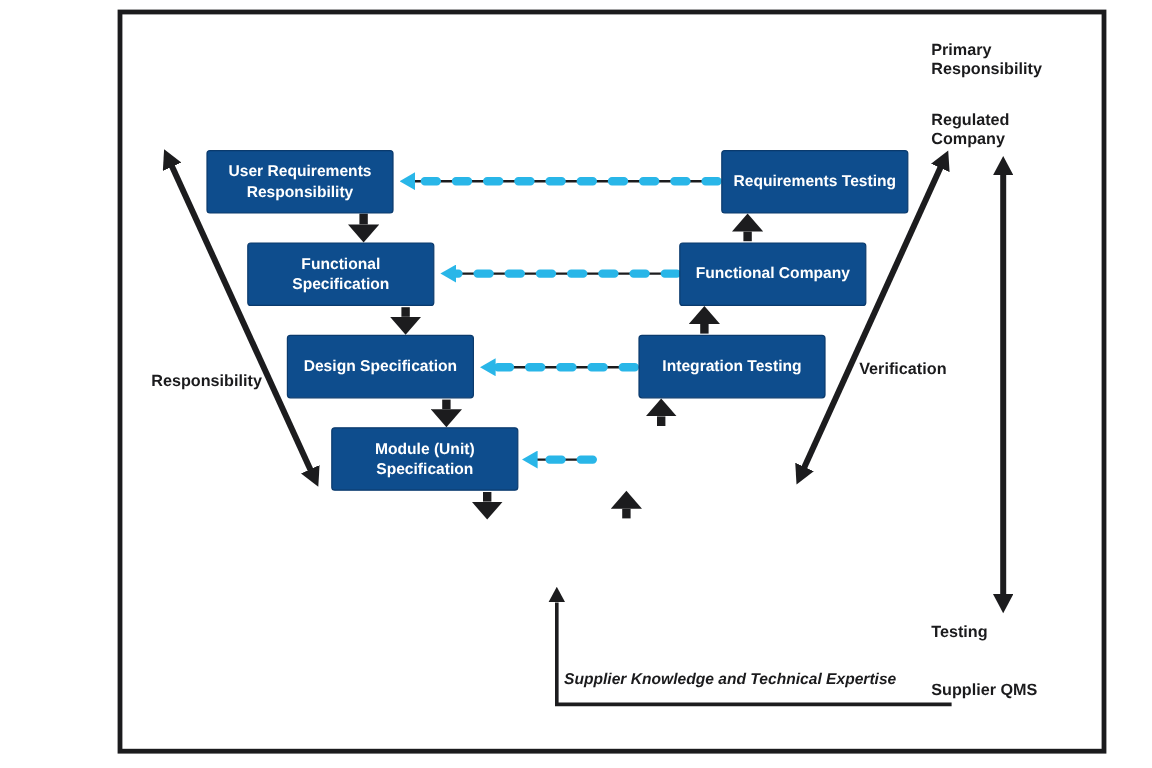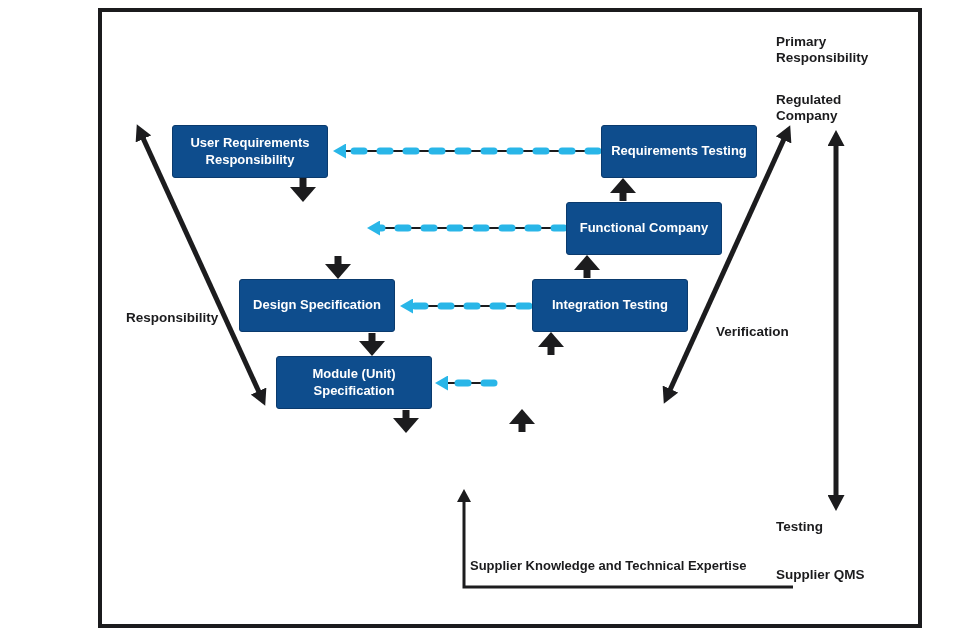--- a/index.html
+++ b/index.html
@@ -18,21 +18,21 @@
     border:1px solid #0a3a6d;border-radius:3px;box-sizing:border-box;
     color:#ffffff;font-weight:bold;font-size:13px;line-height:1.28;
     display:flex;align-items:center;justify-content:center;text-align:center;
     padding:2px 8px;
   }
   .slabel{
     position:absolute;color:#1b1b1d;font-weight:bold;font-size:13.5px;
     line-height:1.22;white-space:nowrap;
   }
   .slabel.centered{text-align:left;white-space:normal;width:124px;}
-  .klabel{position:absolute;color:#1b1b1d;font-weight:bold;font-size:13px;white-space:nowrap;}
+  .klabel{position:absolute;color:#1b1b1d;font-weight:bold;font-size:13px;white-space:nowrap;font-style:italic;}
 </style>
 </head>
 <body>
 
 <div class="canvas">
 
   <div class="frame"></div>
 
   <svg class="lines" viewBox="0 0 960 640">
     <defs>
@@ -78,30 +78,31 @@
     <g stroke="#1C1C1E" stroke-width="5">
       <line x1="259" y1="392" x2="143" y2="138" marker-start="url(#mDiag)" marker-end="url(#mDiag)"></line>
       <line x1="670" y1="390" x2="784" y2="139" marker-start="url(#mDiag)" marker-end="url(#mDiag)"></line>
       <line x1="836" y1="496" x2="836" y2="145" marker-start="url(#mDiag)" marker-end="url(#mDiag)"></line>
     </g>
 
     <polyline points="793,587 464,587 464,502" fill="none" stroke="#1C1C1E" stroke-width="3" marker-end="url(#mSm)"></polyline>
   </svg>
 
   <div class="box" style="left:172px;top:125px">User Requirements Responsibility</div>
+  <div class="box" style="left:206px;top:202px">Functional Specification</div>
   <div class="box" style="left:239px;top:279px">Design Specification</div>
   <div class="box" style="left:276px;top:356px">Module (Unit) Specification</div>
 
 
   <div class="box" style="left:532px;top:279px">Integration Testing</div>
   <div class="box" style="left:566px;top:202px">Functional Company</div>
   <div class="box" style="left:601px;top:125px">Requirements Testing</div>
 
   <div class="slabel" style="left:126px;top:310px">Responsibility</div>
-  <div class="slabel" style="left:716px;top:324px">Verification</div>
+  <div class="slabel" style="left:716px;top:300px">Verification</div>
 
   <div class="slabel centered" style="left:776px;top:34px">Primary Responsibility</div>
   <div class="slabel centered" style="left:776px;top:92px">Regulated Company</div>
   <div class="slabel centered" style="left:776px;top:519px">Testing</div>
   <div class="slabel centered" style="left:776px;top:567px">Supplier QMS</div>
 
   <div class="klabel" style="left:470px;top:558px">Supplier Knowledge and Technical Expertise</div>
 
 </div>
 

